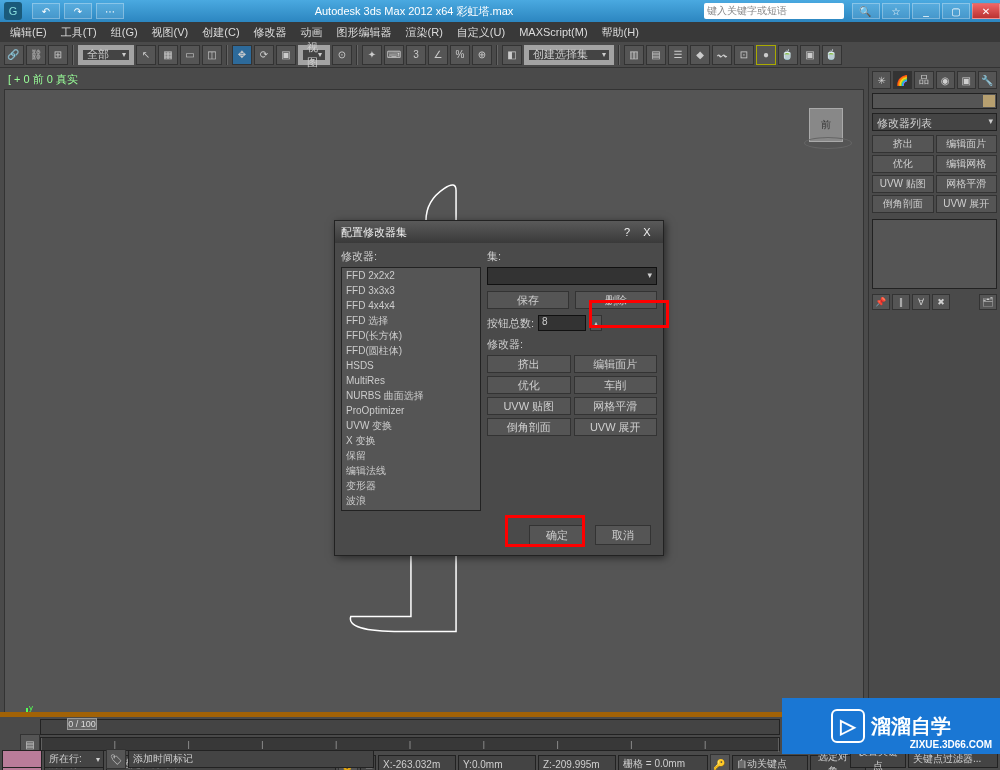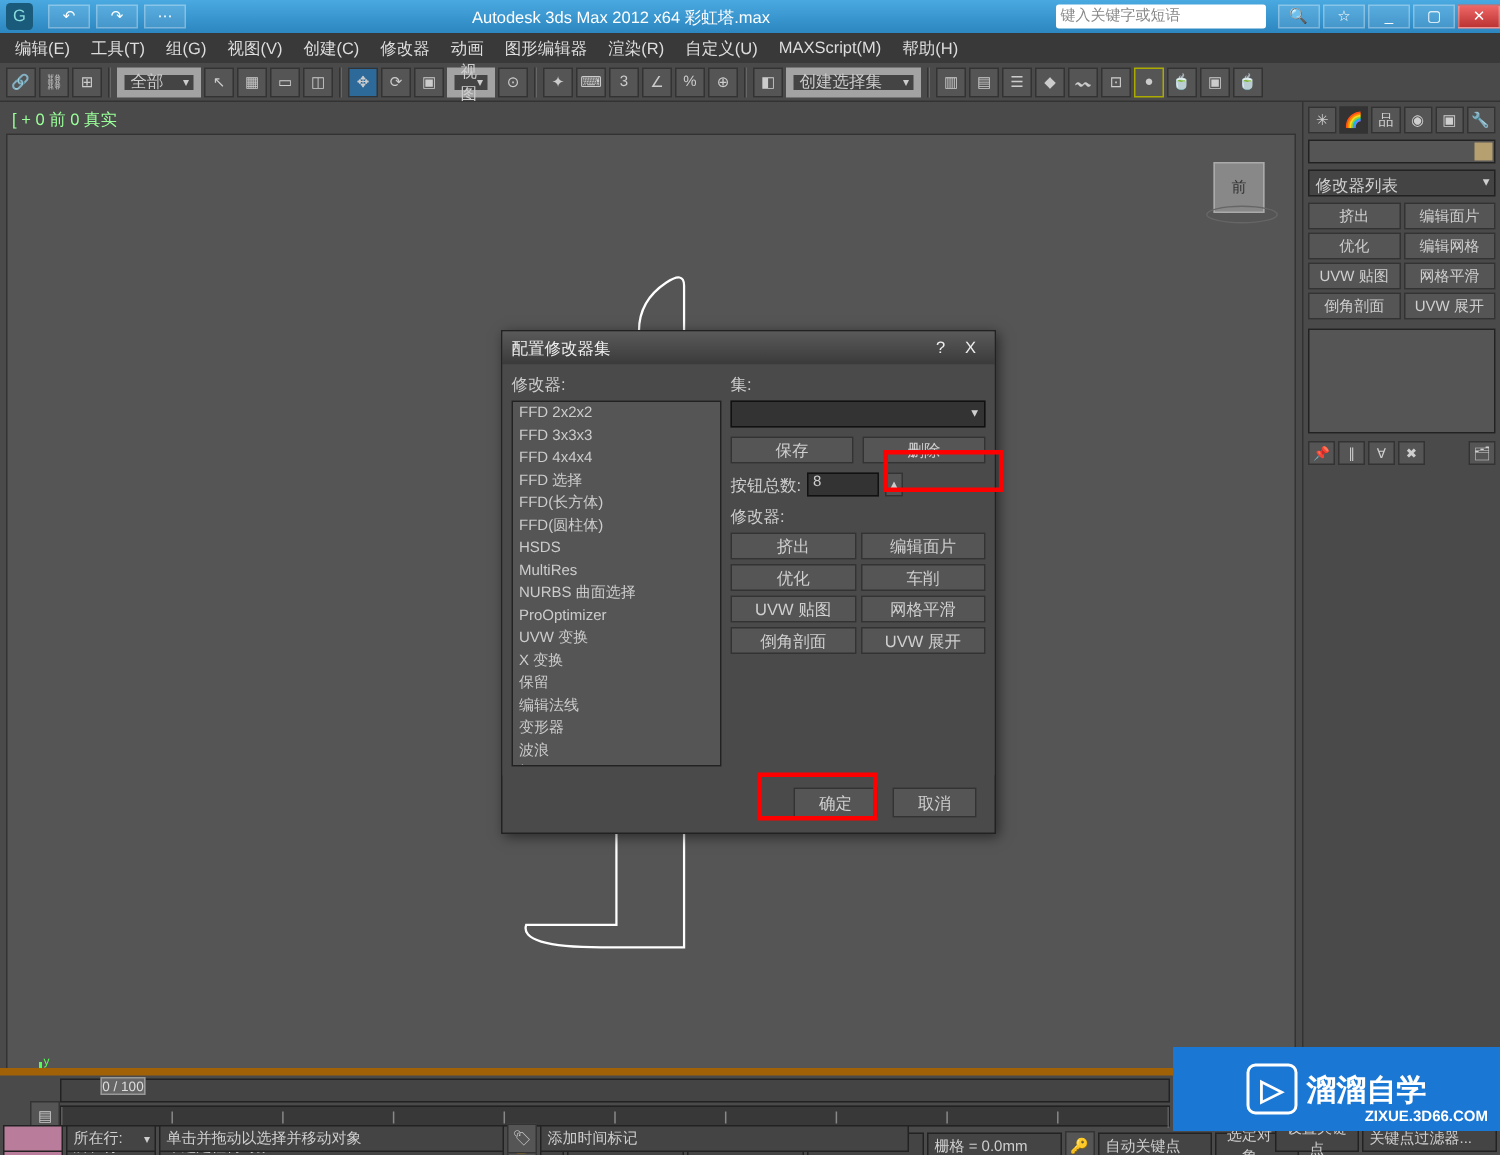--- a/index.html
+++ b/index.html
@@ -312,21 +312,20 @@
     <span class="box coord">Y:<span>0.0mm</span></span>
     <span class="box coord">Z:<span>-209.995m</span></span>
     <span class="box" style="width:90px">栅格 = 0.0mm</span>
     <span class="tbutton">🔑</span>
     <span class="box" style="width:76px">自动关键点</span>
     <span class="box drop" style="width:56px">选定对象</span>
   </div>
   <div class="status" style="position:absolute;bottom:0;left:0;right:0;">
     <span class="box pink"></span>
     <span class="box drop" style="width:60px">所在行:</span>
-    <span class="box" style="flex:0 0 230px">单击并拖动以选择并移动对象</span>
     <span class="tbutton">🏷</span>
     <span class="box" style="width:246px">添加时间标记</span>
     <span style="flex:1"></span>
     <span class="box" style="width:56px">设置关键点</span>
     <span class="box" style="width:90px">关键点过滤器...</span>
   </div>
 </div>
 
 <div class="logo">
   <div class="logo-icon">▷</div>

